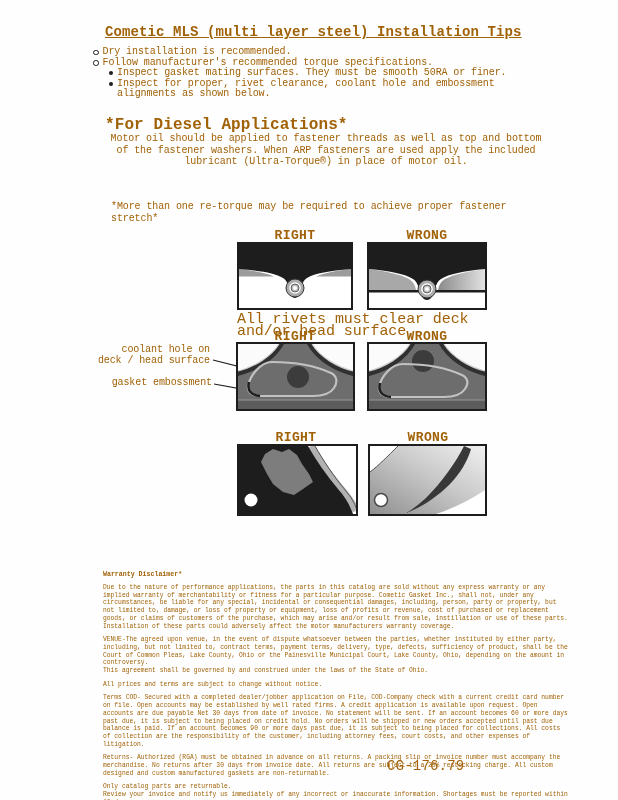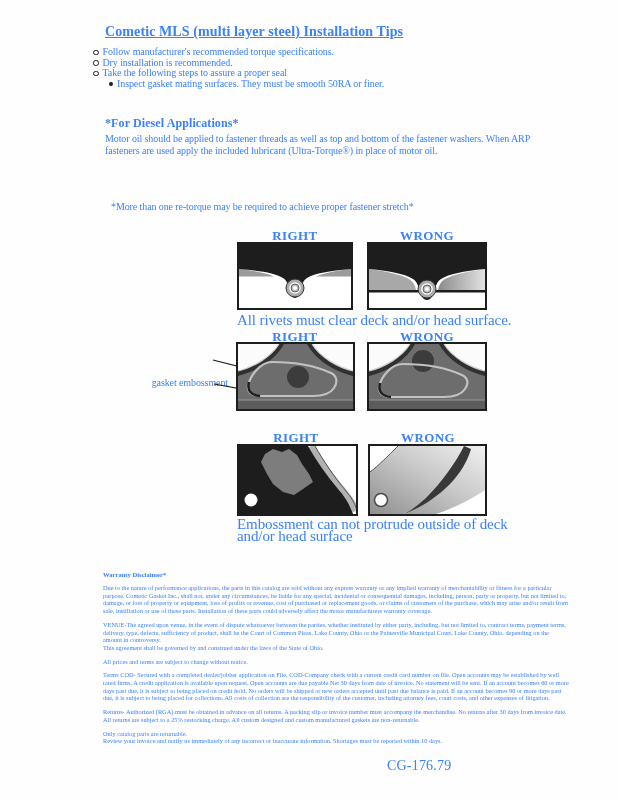--- a/index.html
+++ b/index.html
@@ -1,34 +1,34 @@
 <!DOCTYPE html>
 <html><head>
 <meta charset="utf-8">
 <style>
   html,body{margin:0;padding:0;background:#ffffff;}
   .page{
     position:relative;width:618px;height:800px;margin:0 auto;
-    background:#fefefe;color:#3b82f6;
-    font-family:Liberation Serif, serif;
+    background:#fefefe;color:#a16207;
+    font-family:Liberation Mono, monospace;
     overflow:hidden;
   }
   .abs{position:absolute;}
   .title{
     left:105px;top:24px;font-size:14px;font-weight:bold;
     text-decoration:underline;letter-spacing:0.1px;white-space:nowrap;
   }
   .tips{left:93px;top:47px;width:436px;}
   .tip-row{display:flex;font-size:10px;line-height:10.6px;letter-spacing:-0.1px;}
   .bullet-o{flex:none;width:3.5px;height:3.5px;border:1px solid #1d1d1d;border-radius:50%;margin:2.5px 4px 0 0;}
   .bullet-f{flex:none;width:4px;height:4px;background:#1d1d1d;border-radius:50%;margin:2.8px 4px 0 0;}
   .sub-tips{margin-left:16px;}
-  .diesel-h{left:105px;top:116px;font-size:12px;font-weight:bold;letter-spacing:0.1px;}
+  .diesel-h{left:105px;top:116px;font-size:16px;font-weight:bold;letter-spacing:0.1px;}
   .body-p{font-size:10px;line-height:11.6px;letter-spacing:-0.1px;width:442px;}
-  .p-oil{left:105px;top:133px;}
+  .p-oil{left:105px;top:133px;text-align:center;}
   .p-heat{left:105px;top:162px;}
   .p-note{left:111px;top:201px;}
   .rw-label{font-size:13px;font-weight:bold;width:122px;text-align:center;letter-spacing:0.4px;}
   .imgbox{border:2px solid #1d1d1d;box-sizing:border-box;background:#fff;}
   .imgbox svg{display:block;width:100%;height:100%;}
   .caption{font-size:15px;line-height:12px;letter-spacing:-0.1px;white-space:pre-line;}
   .ann{font-size:10px;line-height:11px;text-align:right;white-space:pre-line;letter-spacing:-0.1px;}
   .disc{left:103px;top:571px;width:466px;}
   .disc-h{font-size:6.6px;font-weight:bold;margin:0 0 6px 0;}
   .disc p{font-size:6.3px;line-height:7.7px;margin:0 0 6px 0;white-space:pre-line;}
@@ -37,34 +37,34 @@
 </head>
 <body>
 
 <div class="page">
 
   <div class="abs title">Cometic MLS (multi layer steel) Installation Tips</div>
 
   <div class="abs tips">
     <div class="tip-row">
       <span class="bullet-o"></span>
-      <span>Follow manufacturer's recommended torque specifications.</span>
-    </div>
-    <div class="tip-row">
-      <span class="bullet-o"></span>
       <span>Dry installation is recommended.</span>
     </div>
     <div class="tip-row">
       <span class="bullet-o"></span>
-      <span>Take the following steps to assure a proper seal</span>
+      <span>Follow manufacturer's recommended torque specifications.</span>
     </div>
     <div class="sub-tips">
       <div class="tip-row">
         <span class="bullet-f"></span>
         <span>Inspect gasket mating surfaces.  They must be smooth 50RA or finer.</span>
+      </div>
+      <div class="tip-row">
+        <span class="bullet-f"></span>
+        <span>Inspect for proper, rivet clearance, coolant hole and embossment alignments as shown below.</span>
       </div>
     </div>
   </div>
 
   <div class="abs diesel-h">*For Diesel Applications*</div>
   <div class="abs body-p p-oil">Motor oil should be applied to fastener threads as well as top and bottom of the fastener washers. When ARP fasteners are used apply the included lubricant (Ultra-Torque®) in place of motor oil.</div>
   <div class="abs body-p p-note">*More than one re-torque may be required to achieve proper fastener stretch*</div>
 
   <div class="abs rw-label" style="left:234px;top:228px;">RIGHT</div>
   <div class="abs rw-label" style="left:366px;top:228px;">WRONG</div>
@@ -104,21 +104,23 @@
         <circle cx="58" cy="45" r="2" fill="#ffffff"></circle>
       </g>
     </svg>
   </div>
 
   <div class="abs caption" style="left:237px;top:314px;width:280px;">All rivets must clear deck and/or head surface.</div>
 
   <div class="abs rw-label" style="left:234px;top:329px;">RIGHT</div>
   <div class="abs rw-label" style="left:366px;top:329px;">WRONG</div>
 
-  <div class="abs ann" style="left:112px;top:377px;width:116px;">gasket embossment</div>
+  <div class="abs ann" style="left:96px;top:344px;width:114px;">coolant hole on
+deck / head surface</div>
+  <div class="abs ann" style="left:96px;top:377px;width:116px;">gasket embossment</div>
 
   <svg class="abs" style="left:210px;top:350px;" width="100" height="50">
     <line x1="3" y1="10" x2="86" y2="31" stroke="#1d1d1d" stroke-width="1.2"></line>
     <line x1="4" y1="34" x2="54" y2="43" stroke="#1d1d1d" stroke-width="1.2"></line>
   </svg>
 
   <div class="abs imgbox" style="left:236px;top:342px;width:119px;height:69px;">
     <svg viewBox="0 0 115 65" preserveAspectRatio="none">
       <rect width="115" height="65" fill="#6d6d6d"></rect>
       <rect x="0" y="56" width="115" height="9" fill="#5c5c5c"></rect>
@@ -178,22 +180,20 @@
       </defs>
       <rect width="115" height="68" fill="url(#gw3)"></rect>
       <path d="M0,0 H28 C18,10 8,20 0,26 Z" fill="#ffffff"></path>
       <path d="M28,0 C18,10 8,20 0,26" fill="none" stroke="#555555" stroke-width="1"></path>
       <path d="M115,44 C100,54 84,62 66,68 L115,68 Z" fill="#ffffff"></path>
       <path d="M94,0 C86,16 72,36 56,52 C48,59 42,64 36,67 C50,62 66,52 80,38 C90,28 98,14 101,3 Z" fill="#383838"></path>
       <circle cx="11" cy="54" r="6.5" fill="#ffffff" stroke="#4a4a4a" stroke-width="1.5"></circle>
     </svg>
   </div>
 
-  <div class="abs caption" style="left:237px;top:518px;width:280px;">Embossment can not protrude outside of deck
-and/or head surface</div>
 
   <div class="abs disc">
     <div class="disc-h">Warranty Disclaimer*</div>
     <p>Due to the nature of performance applications, the parts in this catalog are sold without any express warranty or any implied warranty of merchantability or fitness for a particular purpose.  Cometic Gasket Inc., shall not, under any circumstances, be liable for any special, incidental or consequential damages, including, person, party or property, but not limited to, damage, or loss of property or equipment, loss of profits or revenue, cost of purchased or replacement goods, or claims of customers of the purchase, which may arise and/or result from sale, instillation or use of these parts.  Installation of these parts could adversely affect the motor manufacturers warranty coverage.</p>
     <p>VENUE-The agreed upon venue, in the event of dispute whatsoever between the parties, whether instituted by either party, including, but not limited to, contract terms, payment terms, delivery, type, defects, sufficiency of product, shall be the Court of Common Pleas, Lake County, Ohio or the Painesville Municipal Court, Lake County, Ohio, depending on the amount in controversy.
 This agreement shall be governed by and construed under the laws of the State of Ohio.</p>
     <p>All prices and terms are subject to change without notice.</p>
     <p>Terms COD- Secured with a completed dealer/jobber application on File, COD-Company check with a current credit card number on file.  Open accounts may be established by well rated firms.  A credit application is available upon request.  Open accounts are due payable Net 30 days from date of invoice.  No statement will be sent.  If an account becomes 60 or more days past due, it is subject to being placed on credit hold.  No orders will be shipped or new orders accepted until past due balance is paid.  If an account becomes 90 or more days past due, it is subject to being placed for collections.  All costs of collection are the responsibility of the customer, including attorney fees, court costs, and other expenses of litigation.</p>
     <p>Returns- Authorized (RGA) must be obtained in advance on all returns.  A packing slip or invoice number must accompany the merchandise.  No returns after 30 days from invoice date.  All returns are subject to a 25% restocking charge.  All custom designed and custom manufactured gaskets are non-returnable.</p>
     <p>Only catalog parts are returnable.

